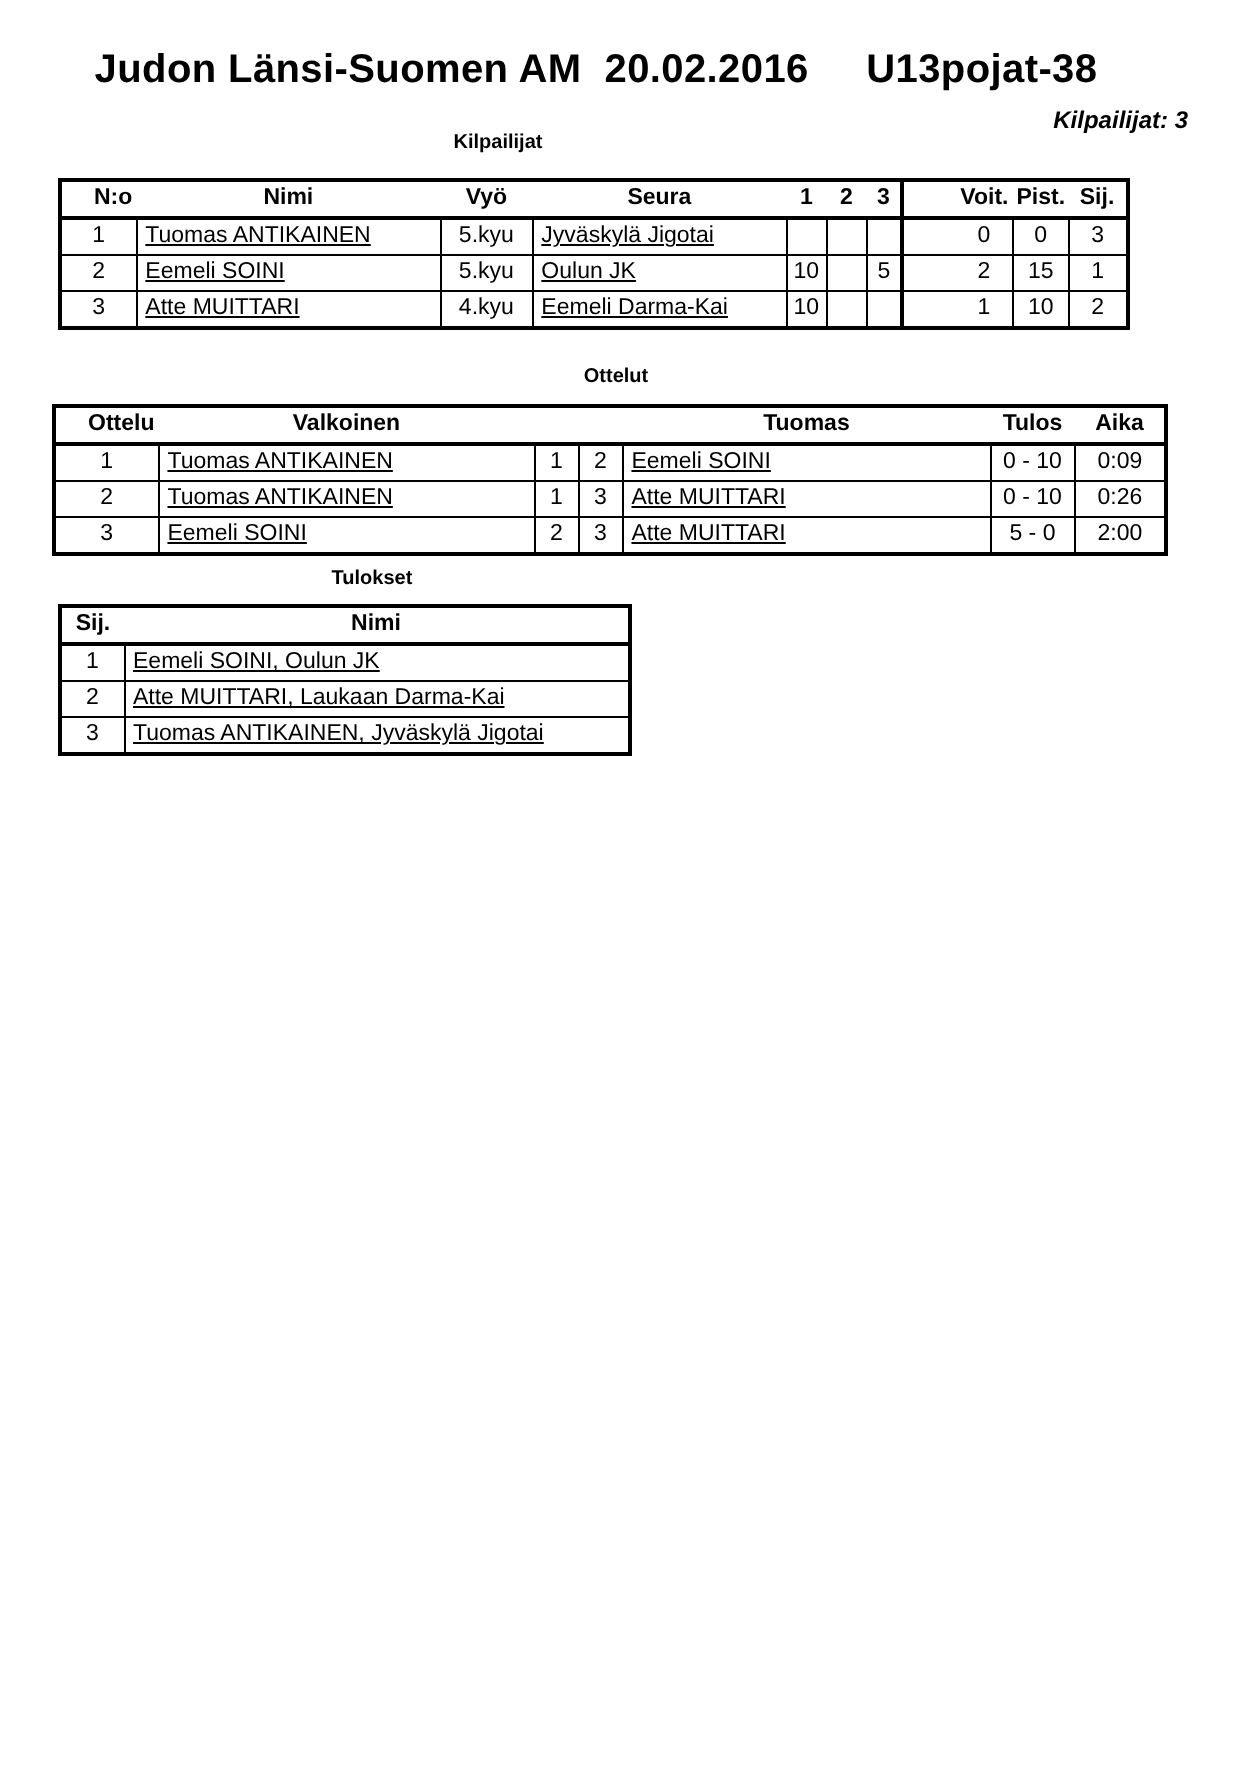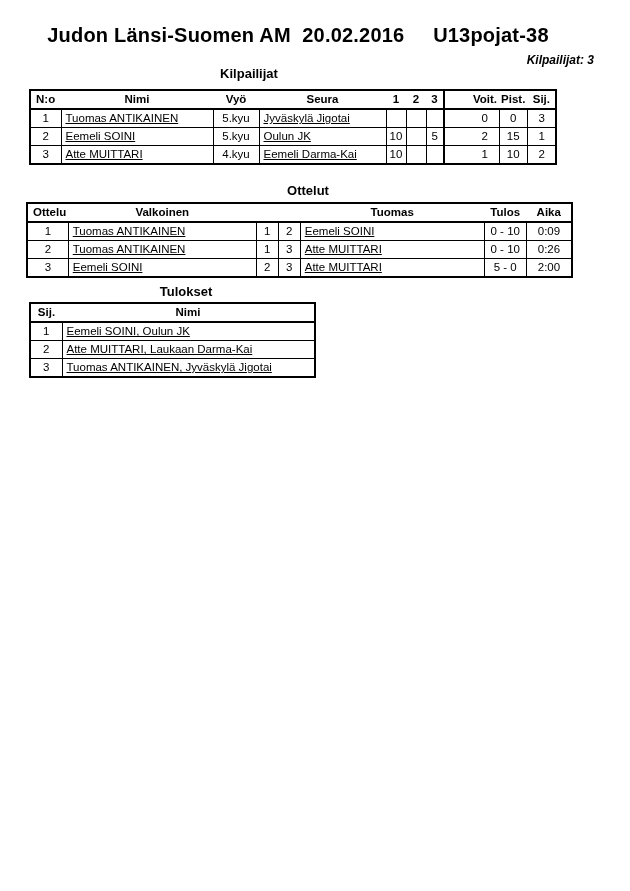--- a/index.html
+++ b/index.html
@@ -15,21 +15,21 @@
     position: absolute; top: 24px; left: 0; width: 596px;
     text-align: center; font-size: 20px; font-weight: bold;
     white-space: pre; letter-spacing: 0.2px;
   }
   .count-label {
     position: absolute; top: 53px; right: 36px;
     font-size: 12px; font-weight: bold; font-style: italic;
   }
   .sec-heading {
     position: absolute; transform: translateX(-50%);
-    font-size: 13px; font-weight: bold; white-space: nowrap; padding-left: 26px;
+    font-size: 10px; font-weight: bold; white-space: nowrap; padding-left: 26px;
   }
   #h-kilpailijat { top: 66px;  left: 236px; }
   #h-ottelut     { top: 183px; left: 295px; }
   #h-tulokset    { top: 284px; left: 173px; }
 
   table.sheet {
     position: absolute;
     border-collapse: collapse; table-layout: fixed;
     border: 2px solid #000;
     font-size: 11.5px; line-height: 1.1;
@@ -42,21 +42,21 @@
     border: 1px solid #000;
     height: 17px; padding: 0 2px;
     white-space: nowrap;
   }
   .sheet thead th {
     border-left: none; border-right: none;
     border-bottom: 2px solid #000;
     font-weight: bold; text-align: center;
   }
   .sheet .thick-left { border-left: 2px solid #000 !important; padding-left: 28px; }
-  .sheet .hleft { text-align: left; padding-left: 5px; }
+  .sheet .hleft { text-align: left; padding-left: 16px; }
   .sheet td.ac { text-align: center; }
   .sheet td.name { text-align: left; padding-left: 4px; text-decoration: underline; }
 </style>
 </head>
 <body>
 
 <div class="page">
 
   <div class="doc-title">Judon Länsi-Suomen AM  20.02.2016     U13pojat-38</div>
   <div class="count-label">Kilpailijat: 3</div>

